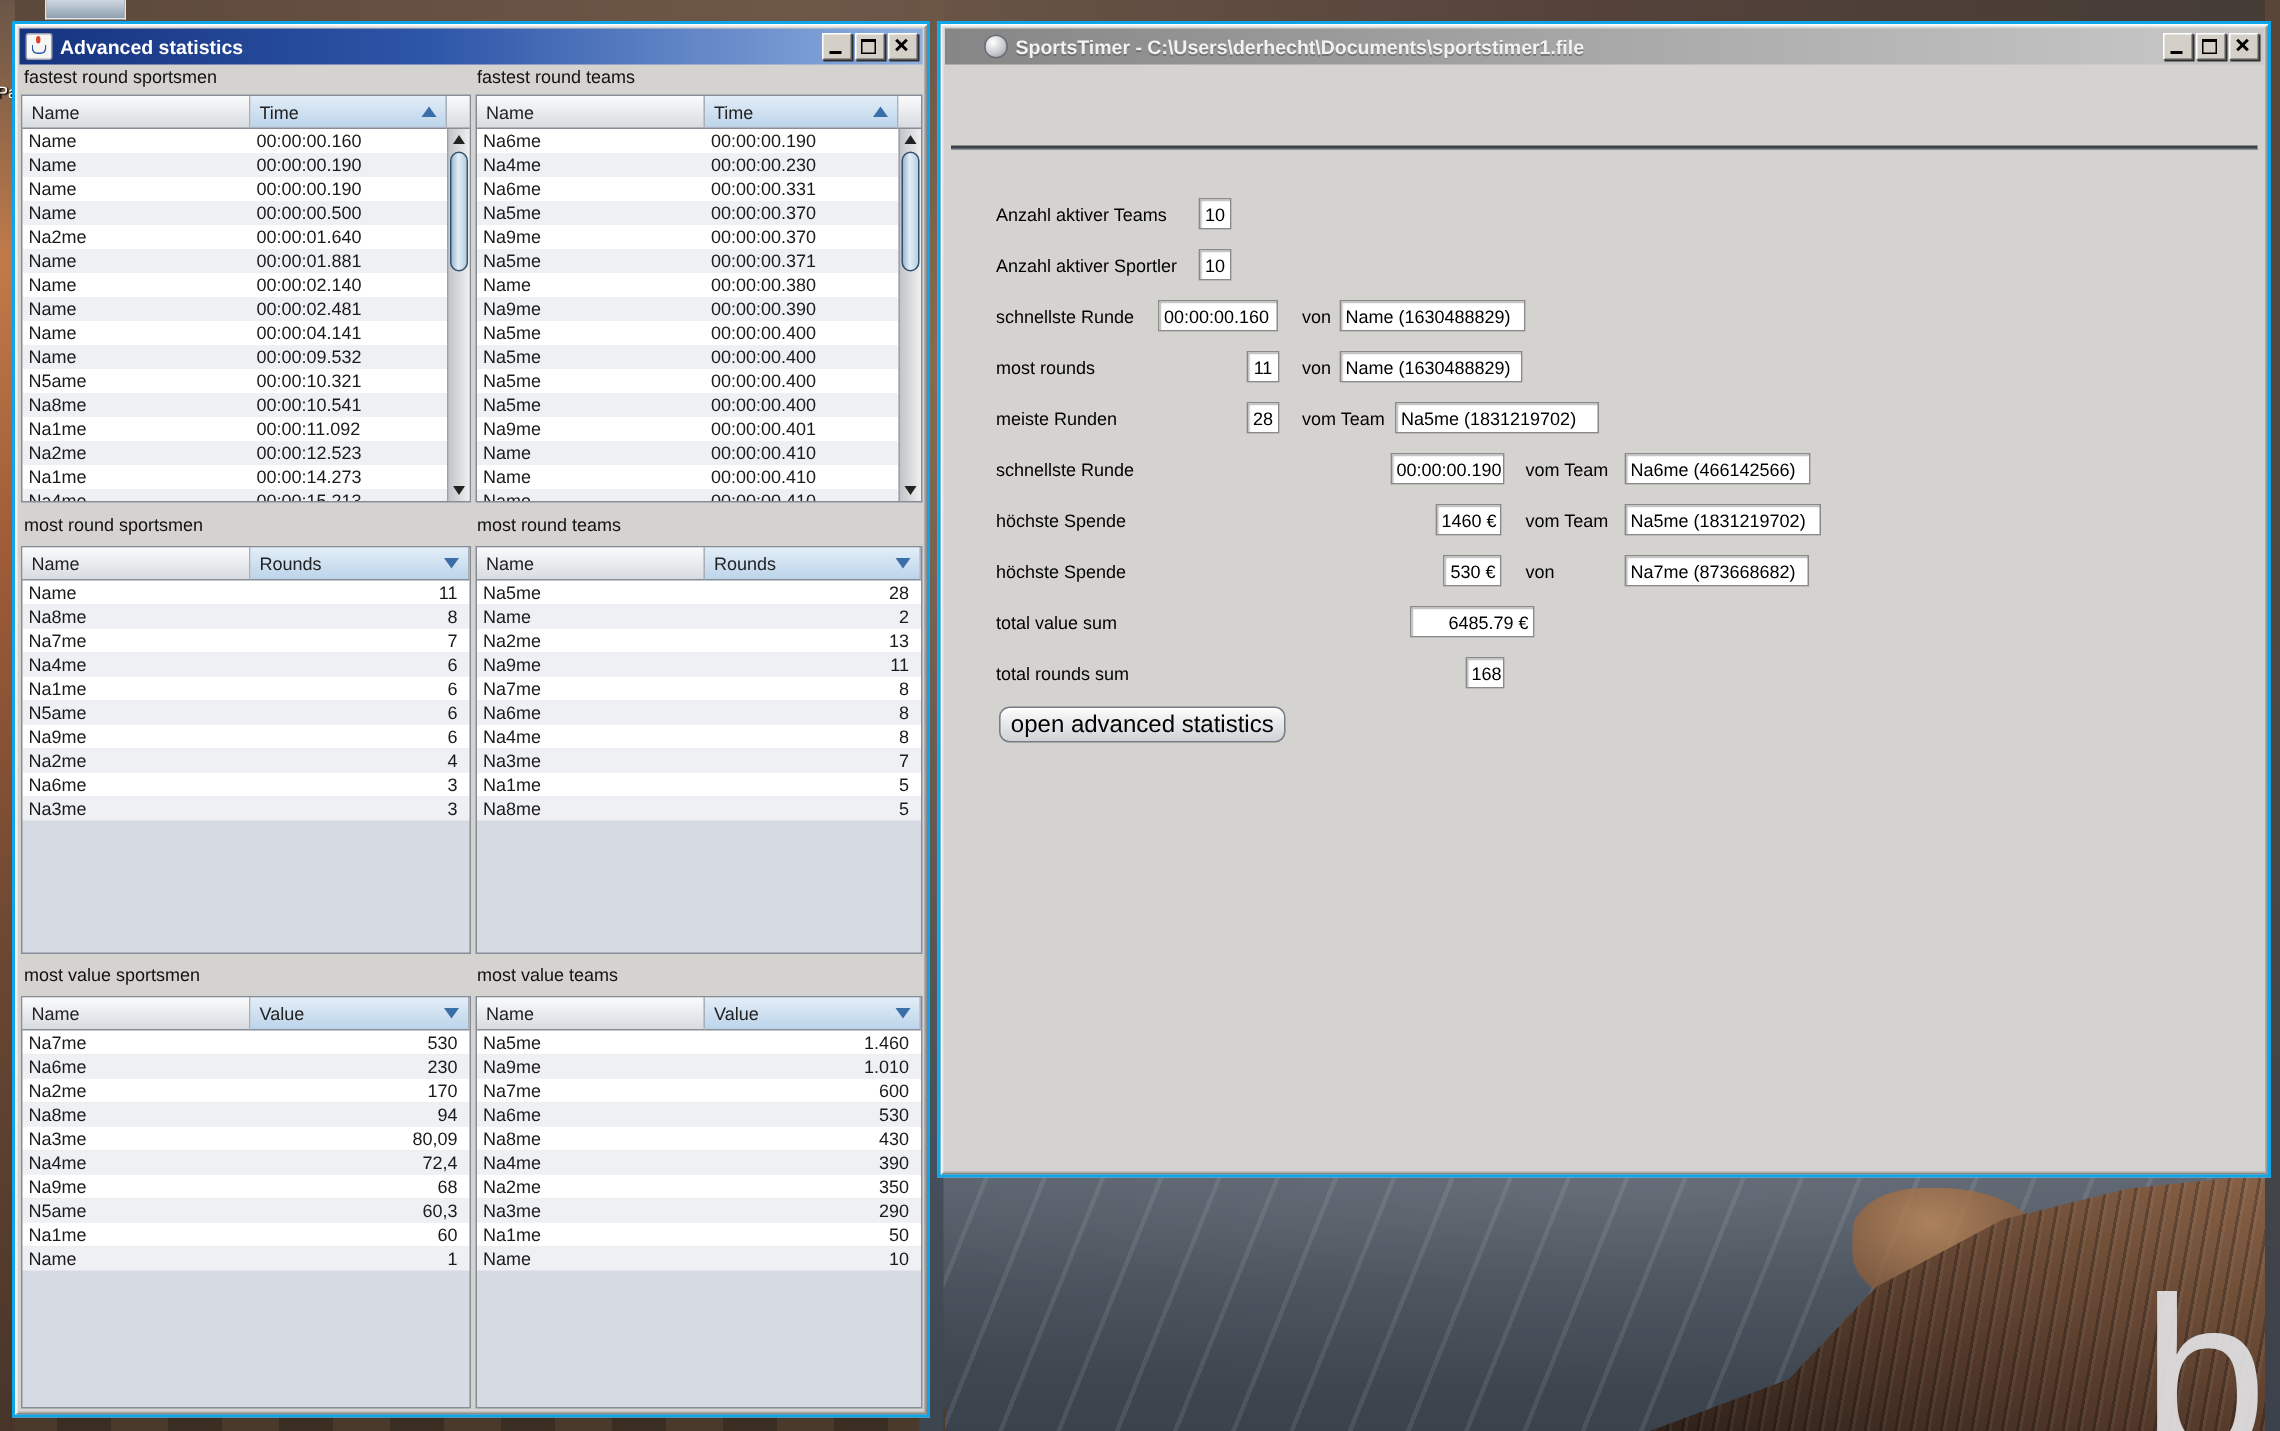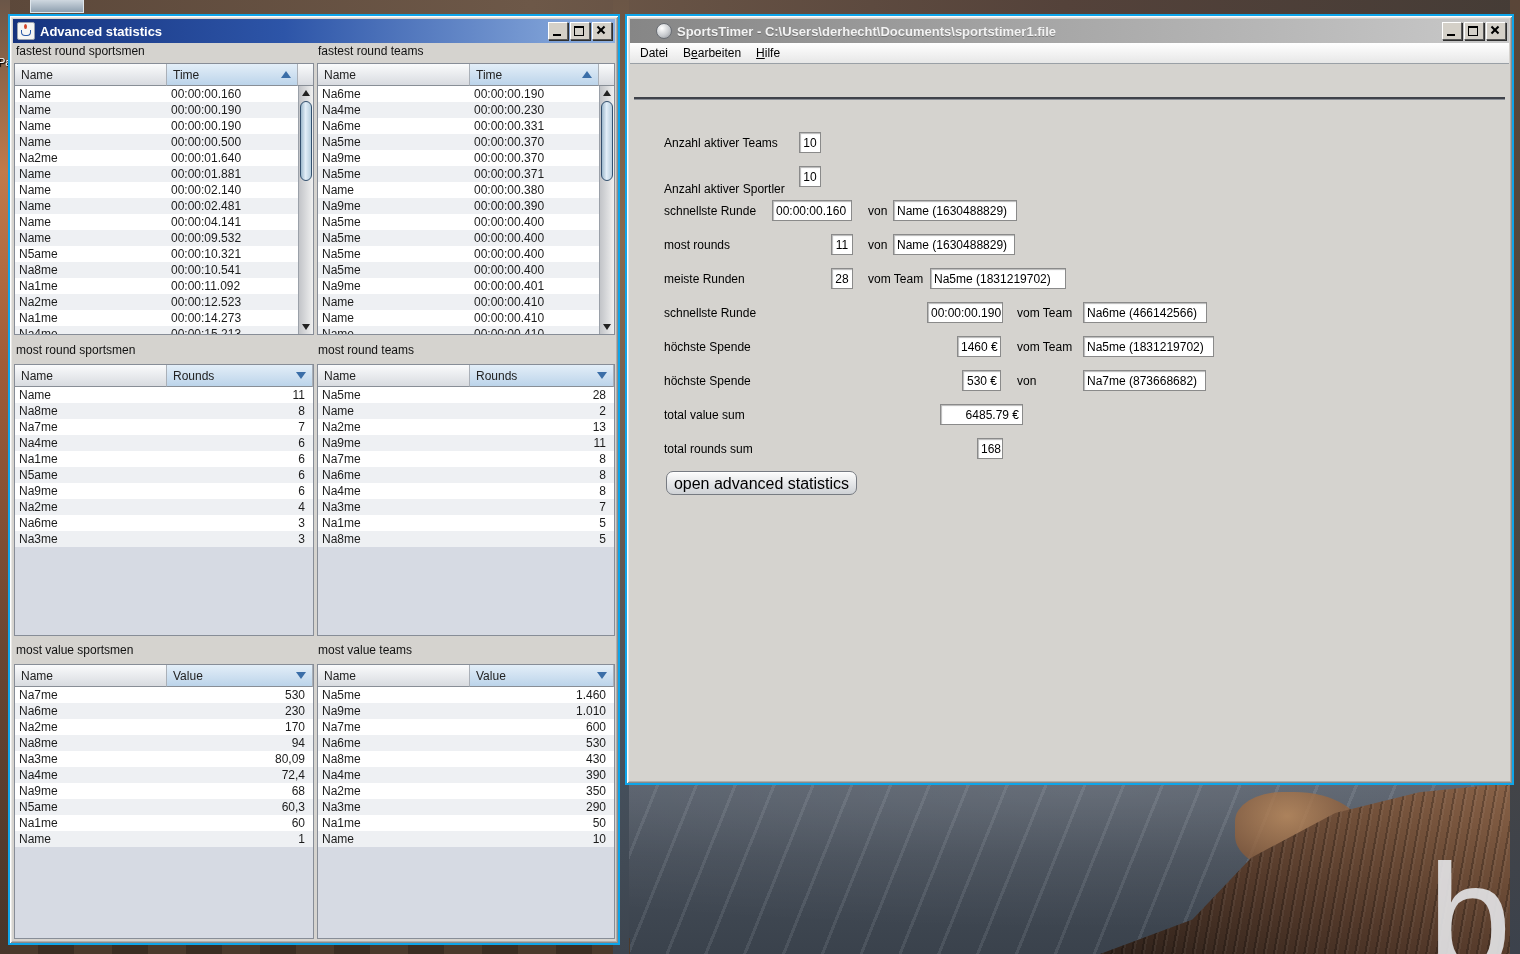--- a/index.html
+++ b/index.html
@@ -93,21 +93,21 @@
   .tab.selected{background:linear-gradient(#e9f1f9,#a9c6e4);box-shadow:inset 0 1px 0 #f4f9fe;}
   .tab-line{position:absolute;left:7px;right:7px;top:81px;height:2px;background:#3f424a;border-bottom:1px solid #8a8e96;}
   .flabel{position:absolute;font-size:12px;color:#000;white-space:nowrap;}
   .tfield{position:absolute;height:21px;box-sizing:border-box;background:#fff;border:1px solid #8a8a8a;
     box-shadow:inset 1px 1px 1px rgba(0,0,0,0.28);font-size:12px;line-height:18px;padding:1px 3px;white-space:nowrap;overflow:hidden;color:#000;}
   .open-btn{position:absolute;left:39px;top:455px;width:191px;height:24px;border-radius:7px;
     background:linear-gradient(#fdfdfd,#cfd2d6);border:1px solid #777b82;box-shadow:inset 0 1px 0 #fff;
     font-size:16px;font-family:"Liberation Sans",sans-serif;color:#000;text-align:center;line-height:22px;}
 
   #f0 .flabel{left:37px;top:120px;} #f0 .fval{left:172px;top:116px;width:22px;text-align:center;}
-  #f1 .flabel{left:37px;top:154px;margin-top:12px;} #f1 .fval{left:172px;top:150px;width:22px;text-align:center;}
+  #f1 .flabel{left:37px;top:154px;} #f1 .fval{left:172px;top:150px;width:22px;text-align:center;}
   #f2 .flabel{left:37px;top:188px;} #f2 .fval{left:145px;top:184px;width:80px;}
   #f2 .fprep{left:241px;top:188px;} #f2 .fsrc{left:266px;top:184px;width:124px;}
   #f3 .flabel{left:37px;top:222px;} #f3 .fval{left:204px;top:218px;width:22px;text-align:center;}
   #f3 .fprep{left:241px;top:222px;} #f3 .fsrc{left:266px;top:218px;width:122px;}
   #f4 .flabel{left:37px;top:256px;} #f4 .fval{left:204px;top:252px;width:22px;text-align:center;}
   #f4 .fprep{left:241px;top:256px;} #f4 .fsrc{left:303px;top:252px;width:136px;}
   #f5 .flabel{left:37px;top:290px;} #f5 .fval{left:300px;top:286px;width:76px;text-align:right;}
   #f5 .fprep{left:390px;top:290px;} #f5 .fsrc{left:456px;top:286px;width:124px;}
   #f6 .flabel{left:37px;top:324px;} #f6 .fval{left:330px;top:320px;width:44px;text-align:right;}
   #f6 .fprep{left:390px;top:324px;} #f6 .fsrc{left:456px;top:320px;width:131px;}
@@ -518,25 +518,20 @@
         <span class="win-btn">
             <span class="gl-min"></span>
           </span>
         <span class="win-btn">
             <span class="gl-max"></span>
           </span>
         <span class="win-btn"><span class="gl-x"></span></span>
       </span>
     </div>
 
-    <div class="menubar">
-        <span class="menu-item">Datei</span>
-        <span class="menu-item">B<u>e</u>arbeiten</span>
-        <span class="menu-item"><u>H</u>ilfe</span>
-      </div>
     <div class="tab-line"></div>
 
     <div id="f0">
         <span class="flabel">Anzahl aktiver Teams</span>
         <span class="tfield fval">10</span>
       </div>
     <div id="f1">
         <span class="flabel">Anzahl aktiver Sportler</span>
         <span class="tfield fval">10</span>
       </div>

